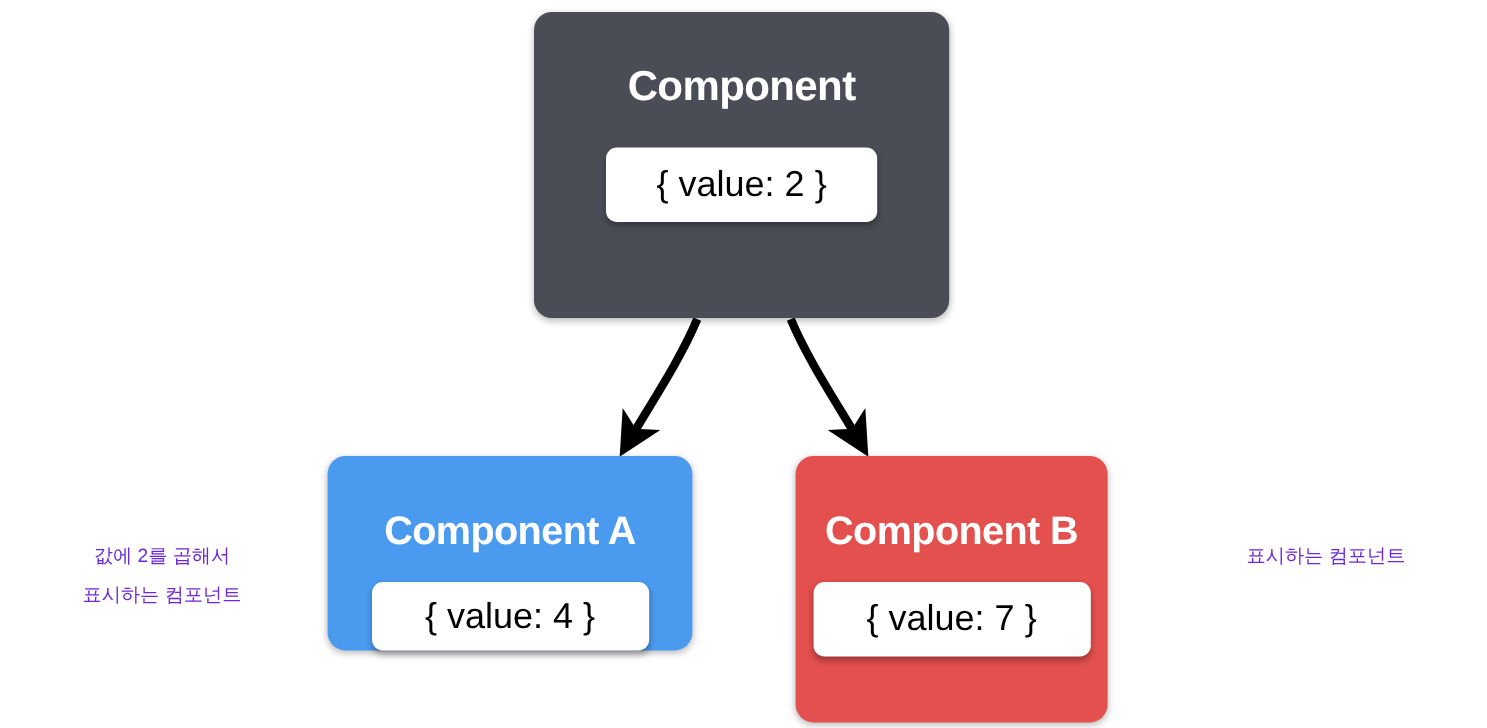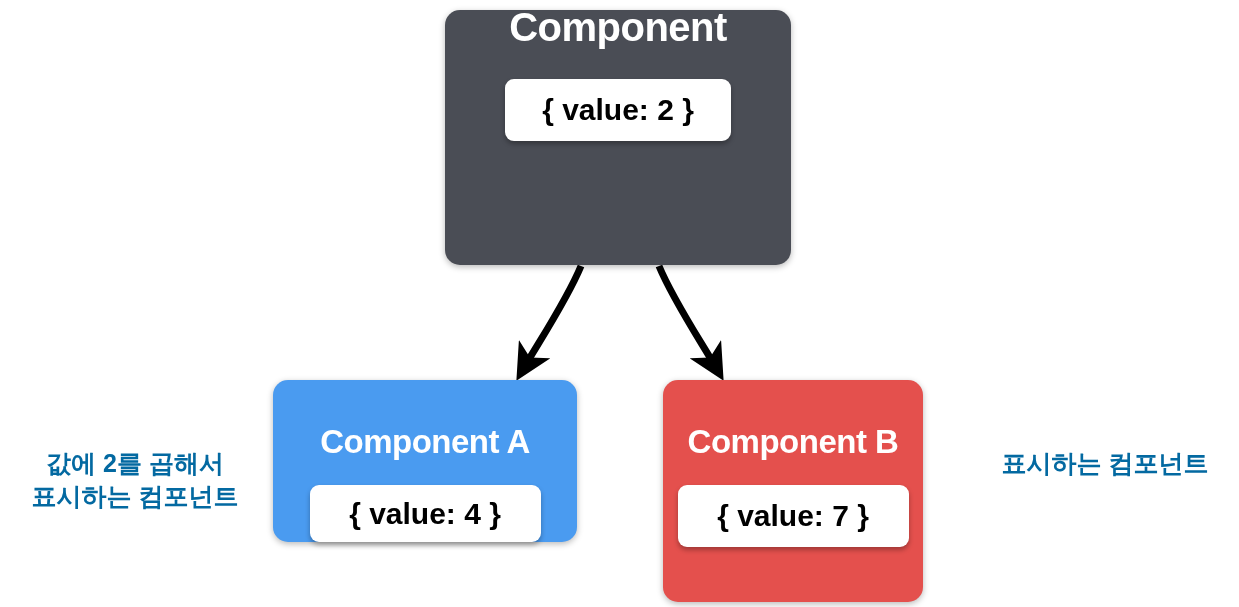--- a/index.html
+++ b/index.html
@@ -32,39 +32,40 @@
     color: #ffffff;
     font-weight: bold;
     letter-spacing: -0.5px;
     text-align: center;
     white-space: nowrap;
   }
   .value-pill {
     background: #ffffff;
     border-radius: 9px;
     color: #000000;
-    font-weight: bold;
+    font-weight: normal;
     display: flex;
     align-items: center;
     justify-content: center;
     box-shadow: 0 3px 5px rgba(0,0,0,0.30);
     white-space: nowrap;
     box-sizing: border-box;
   }
 
   
   #node-parent {
     left: 445px;
     top: 10px;
     width: 346px;
     height: 255px;
   }
   #node-parent .node-title {
-    font-size: 40px;
+    font-size: 35px;
     line-height: 35px;
+    margin-top: 44px;
   }
   #node-parent .value-pill {
     width: 226px;
     height: 62px;
     font-size: 30px;
     margin-top: 34px;
   }
 
   
   #node-a {
@@ -89,23 +90,23 @@
   .child .value-pill {
     width: 231px;
     height: 62px;
     font-size: 30px;
     margin-top: 27px;
   }
 
   
   .annotation {
     position: absolute;
-    color: #0369a1;
-    font-weight: bold;
-    font-size: 25px;
+    color: #6d28d9;
+    font-weight: normal;
+    font-size: 16px;
     line-height: 33px;
     text-align: center;
     white-space: nowrap;
   }
   #annotation-left  { left: 6px;   top: 447px; width: 258px; }
   #annotation-right { left: 976px; top: 447px; width: 258px; }
   .annotation .line { display: block; }
 
   
   #arrows {

